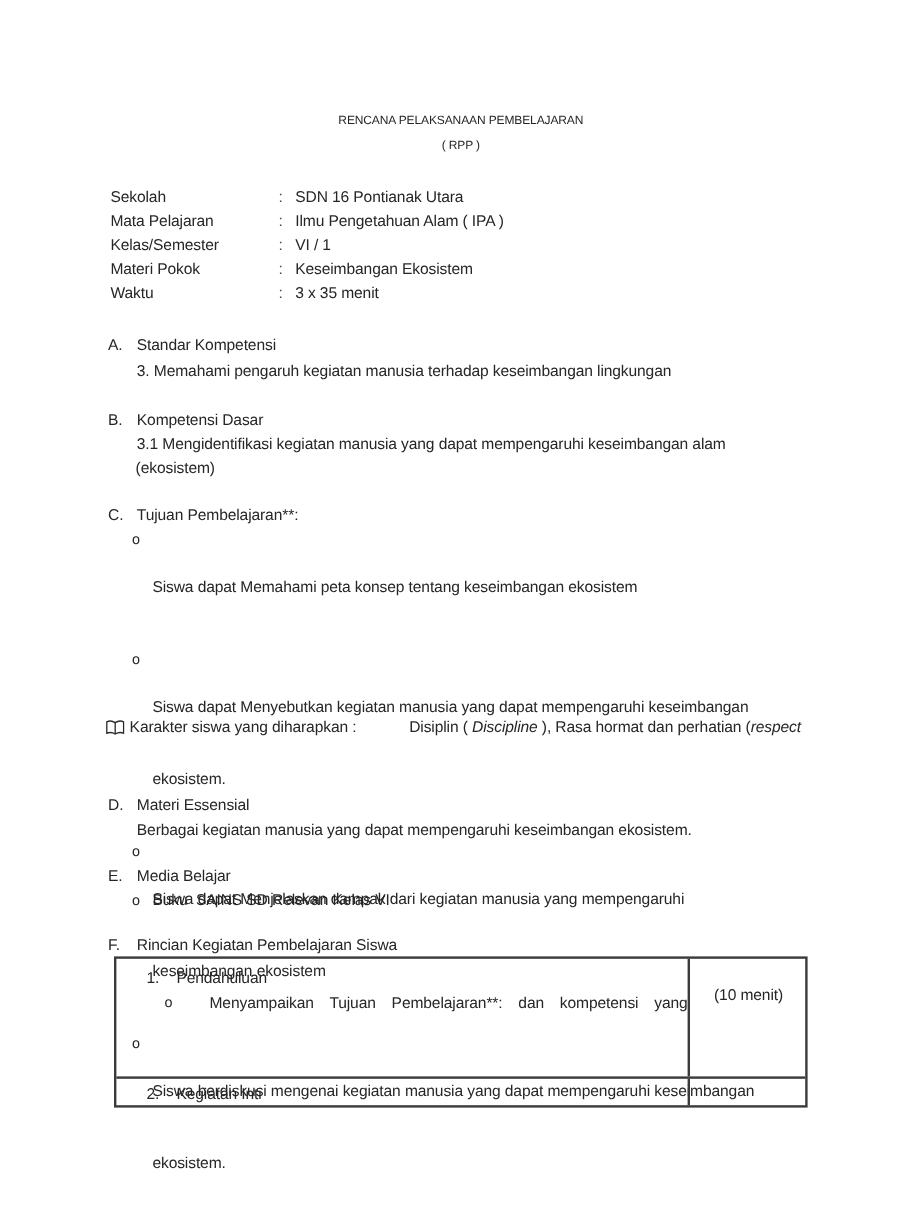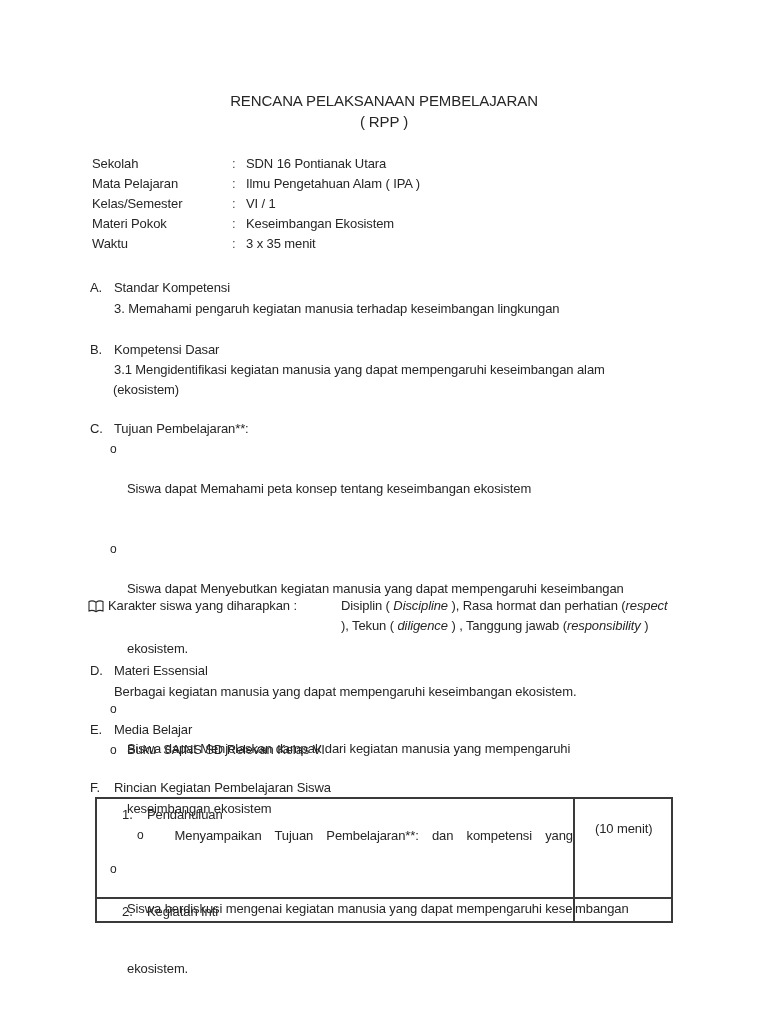--- a/index.html
+++ b/index.html
@@ -2,21 +2,21 @@
 <html><head>
 <meta charset="utf-8">
 <style>
   * { margin:0; padding:0; box-sizing:border-box; }
   html,body { background:#ffffff; }
   .page {
     position:relative; width:768px; height:1024px; background:#ffffff;
     font-family:"Liberation Sans", sans-serif; font-size:13px; color:#262626;
     overflow:hidden; letter-spacing:-0.1px;
   }
-  .title-block { position:absolute; top:90px; left:0; width:768px; text-align:center; line-height:21px; font-size:15px; }
+  .title-block { position:absolute; top:90px; left:0; width:768px; text-align:center; line-height:21px; font-size:10px; }
   .meta { position:absolute; top:154px; left:92px; }
   .meta-row { display:flex; line-height:20px; }
   .meta-label { width:140px; }
   .meta-colon { width:14px; color:#444; }
   .sec { position:absolute; left:90px; line-height:21px; }
   .sec-head { display:flex; }
   .sec-letter { width:24px; }
   .sec-body { margin-left:24px; }
   .indent2 { margin-left:23px; }
   .bullets { margin-left:20px; }
@@ -137,21 +137,20 @@
   <div class="karakter">
     <span class="karakter-icon">
       <svg width="16" height="13" viewBox="0 0 16 13">
         <path d="M1 1.5 C3 0.6 6 0.9 8 2.2 C10 0.9 13 0.6 15 1.5 L15 11 C13 10.2 10 10.4 8 11.7 C6 10.4 3 10.2 1 11 Z" fill="none" stroke="#2a2a2a" stroke-width="1.1"></path>
         <path d="M8 2.2 L8 11.7" fill="none" stroke="#2a2a2a" stroke-width="1.1"></path>
       </svg>
     </span>
     <div class="karakter-label">Karakter siswa yang diharapkan :</div>
     <div class="karakter-value">
       <div><span>Disiplin ( </span><span class="it">Discipline</span><span> ), Rasa hormat dan perhatian (</span><span class="it">respect</span></div>
-      <div><span>), Tekun ( </span><span class="it">diligence</span><span> ) , Tanggung jawab (</span><span class="it">responsibility</span><span> )</span></div>
     </div>
   </div>
 
   <div class="sec" style="top:660px; line-height:21px;">
     <div class="sec-head">
       <span class="sec-letter">D.</span>
       <span>Materi Essensial</span>
     </div>
     <div class="sec-body">Berbagai kegiatan manusia yang dapat mempengaruhi keseimbangan ekosistem.</div>
   </div>

